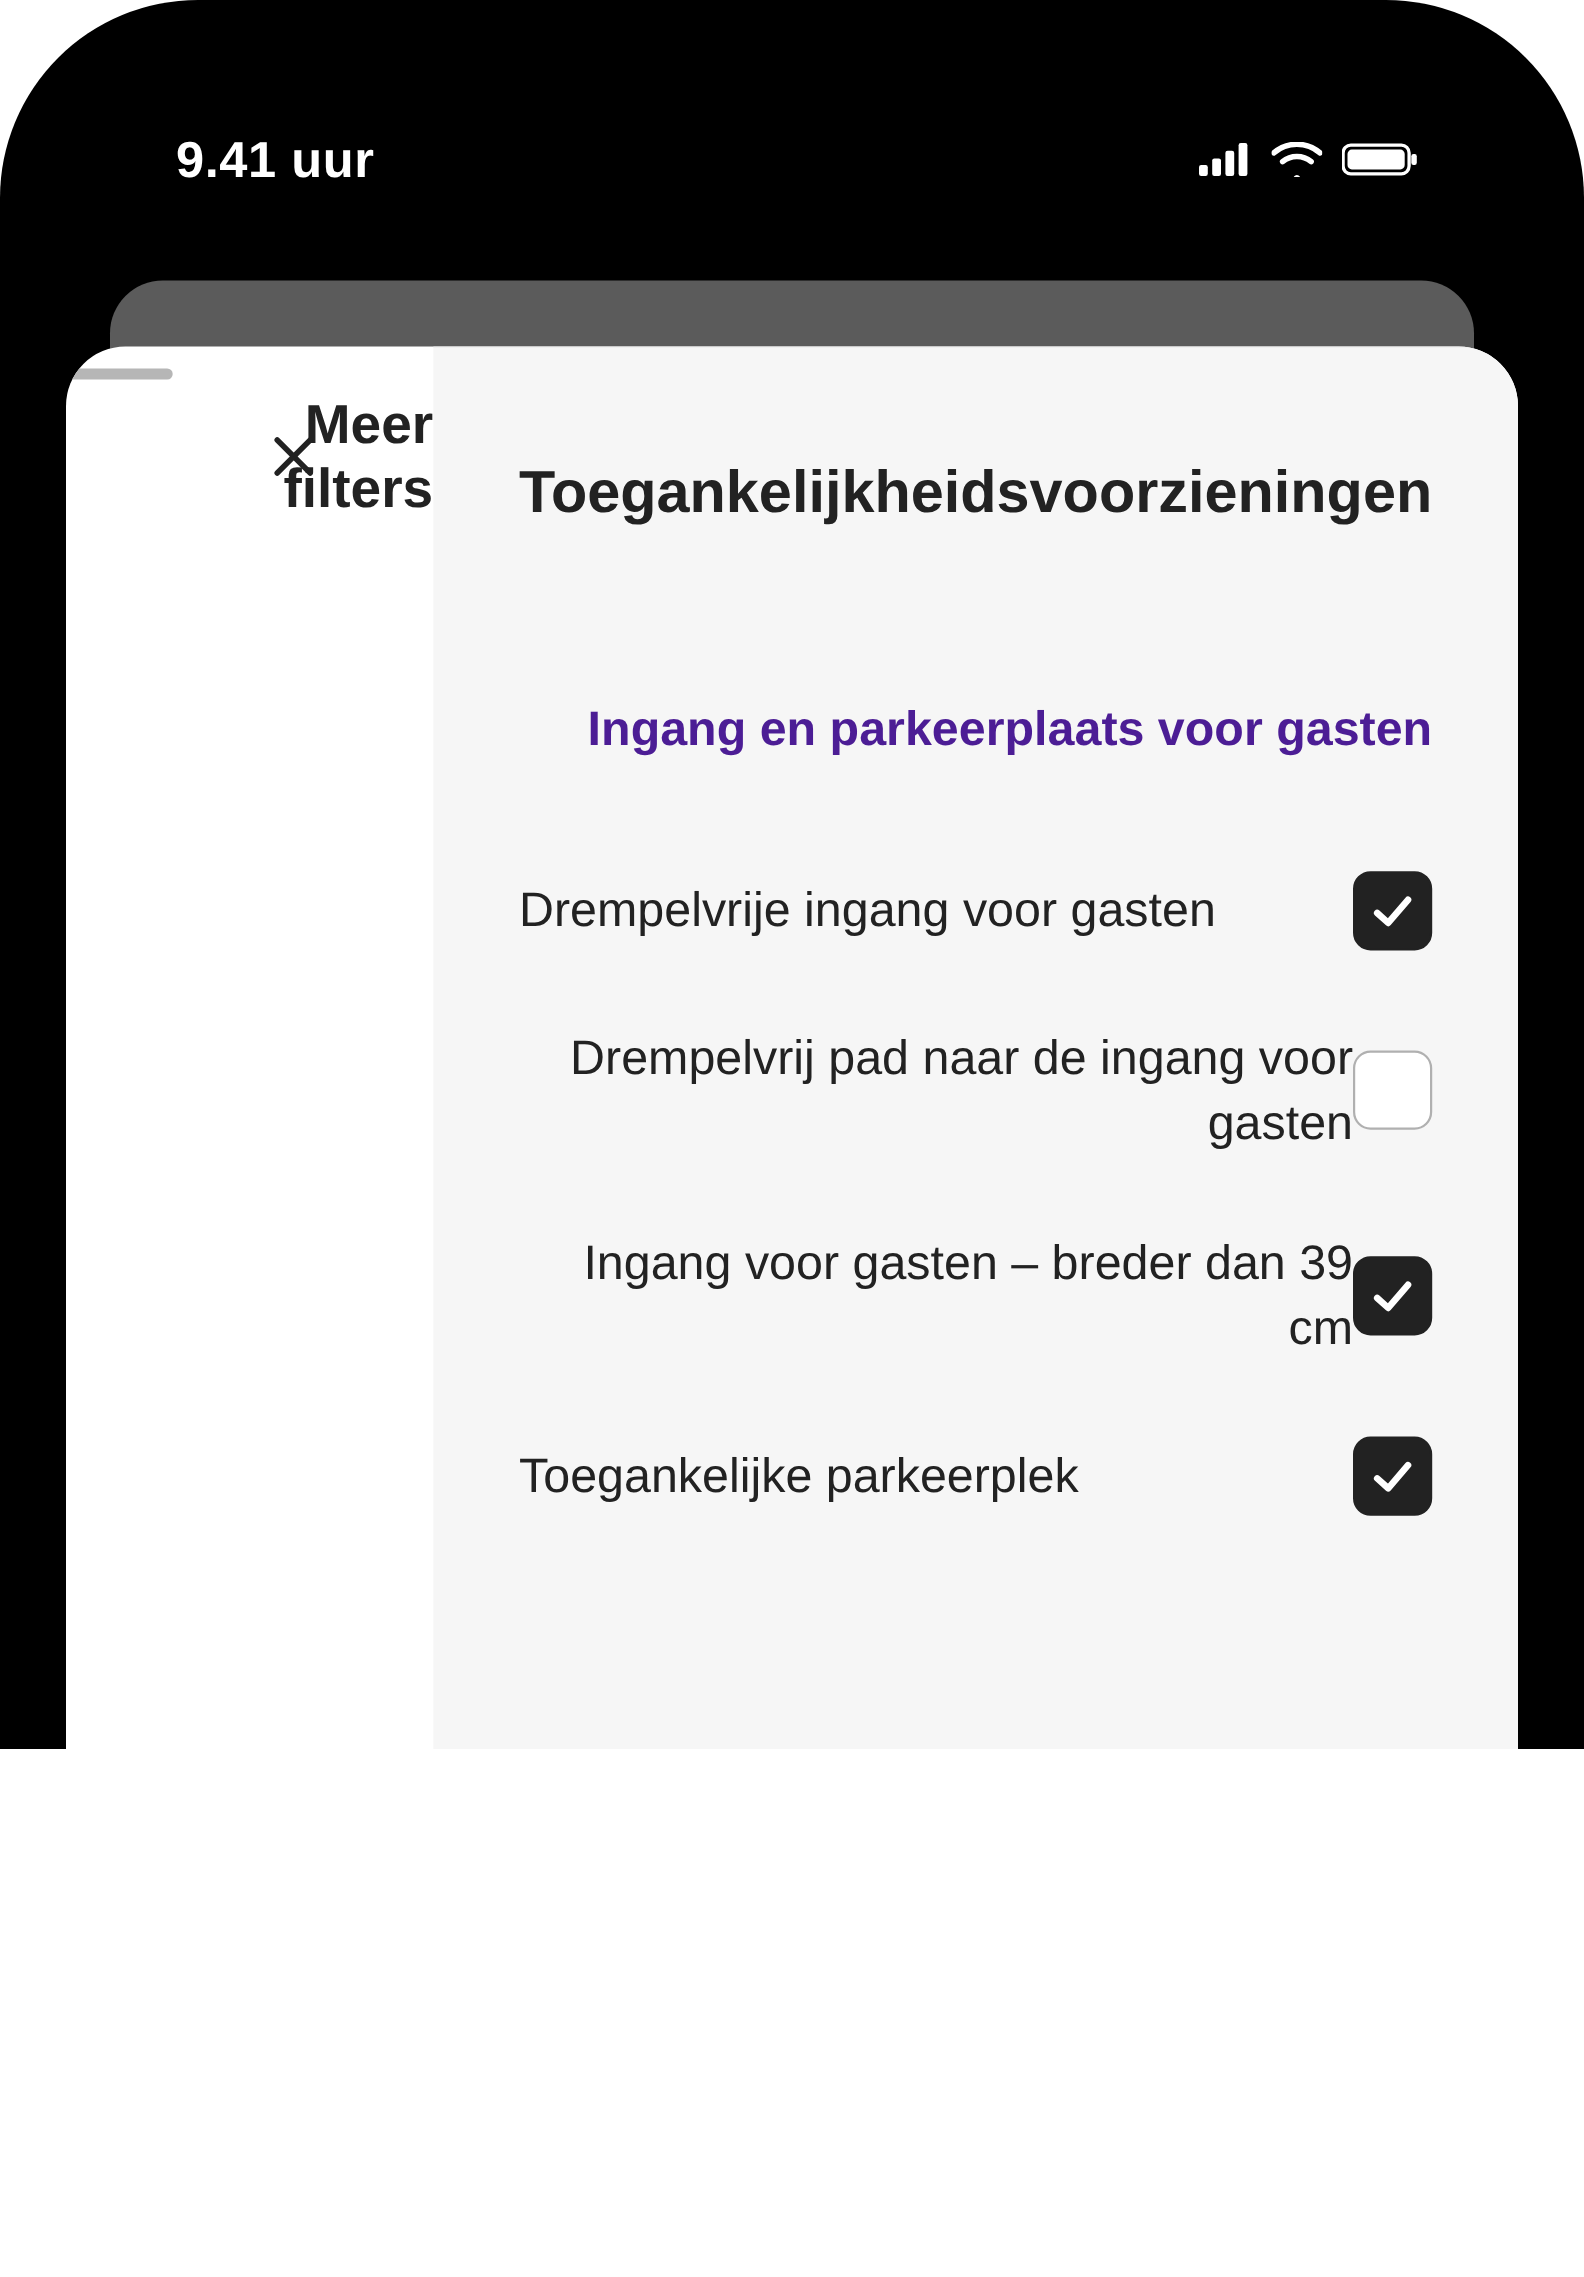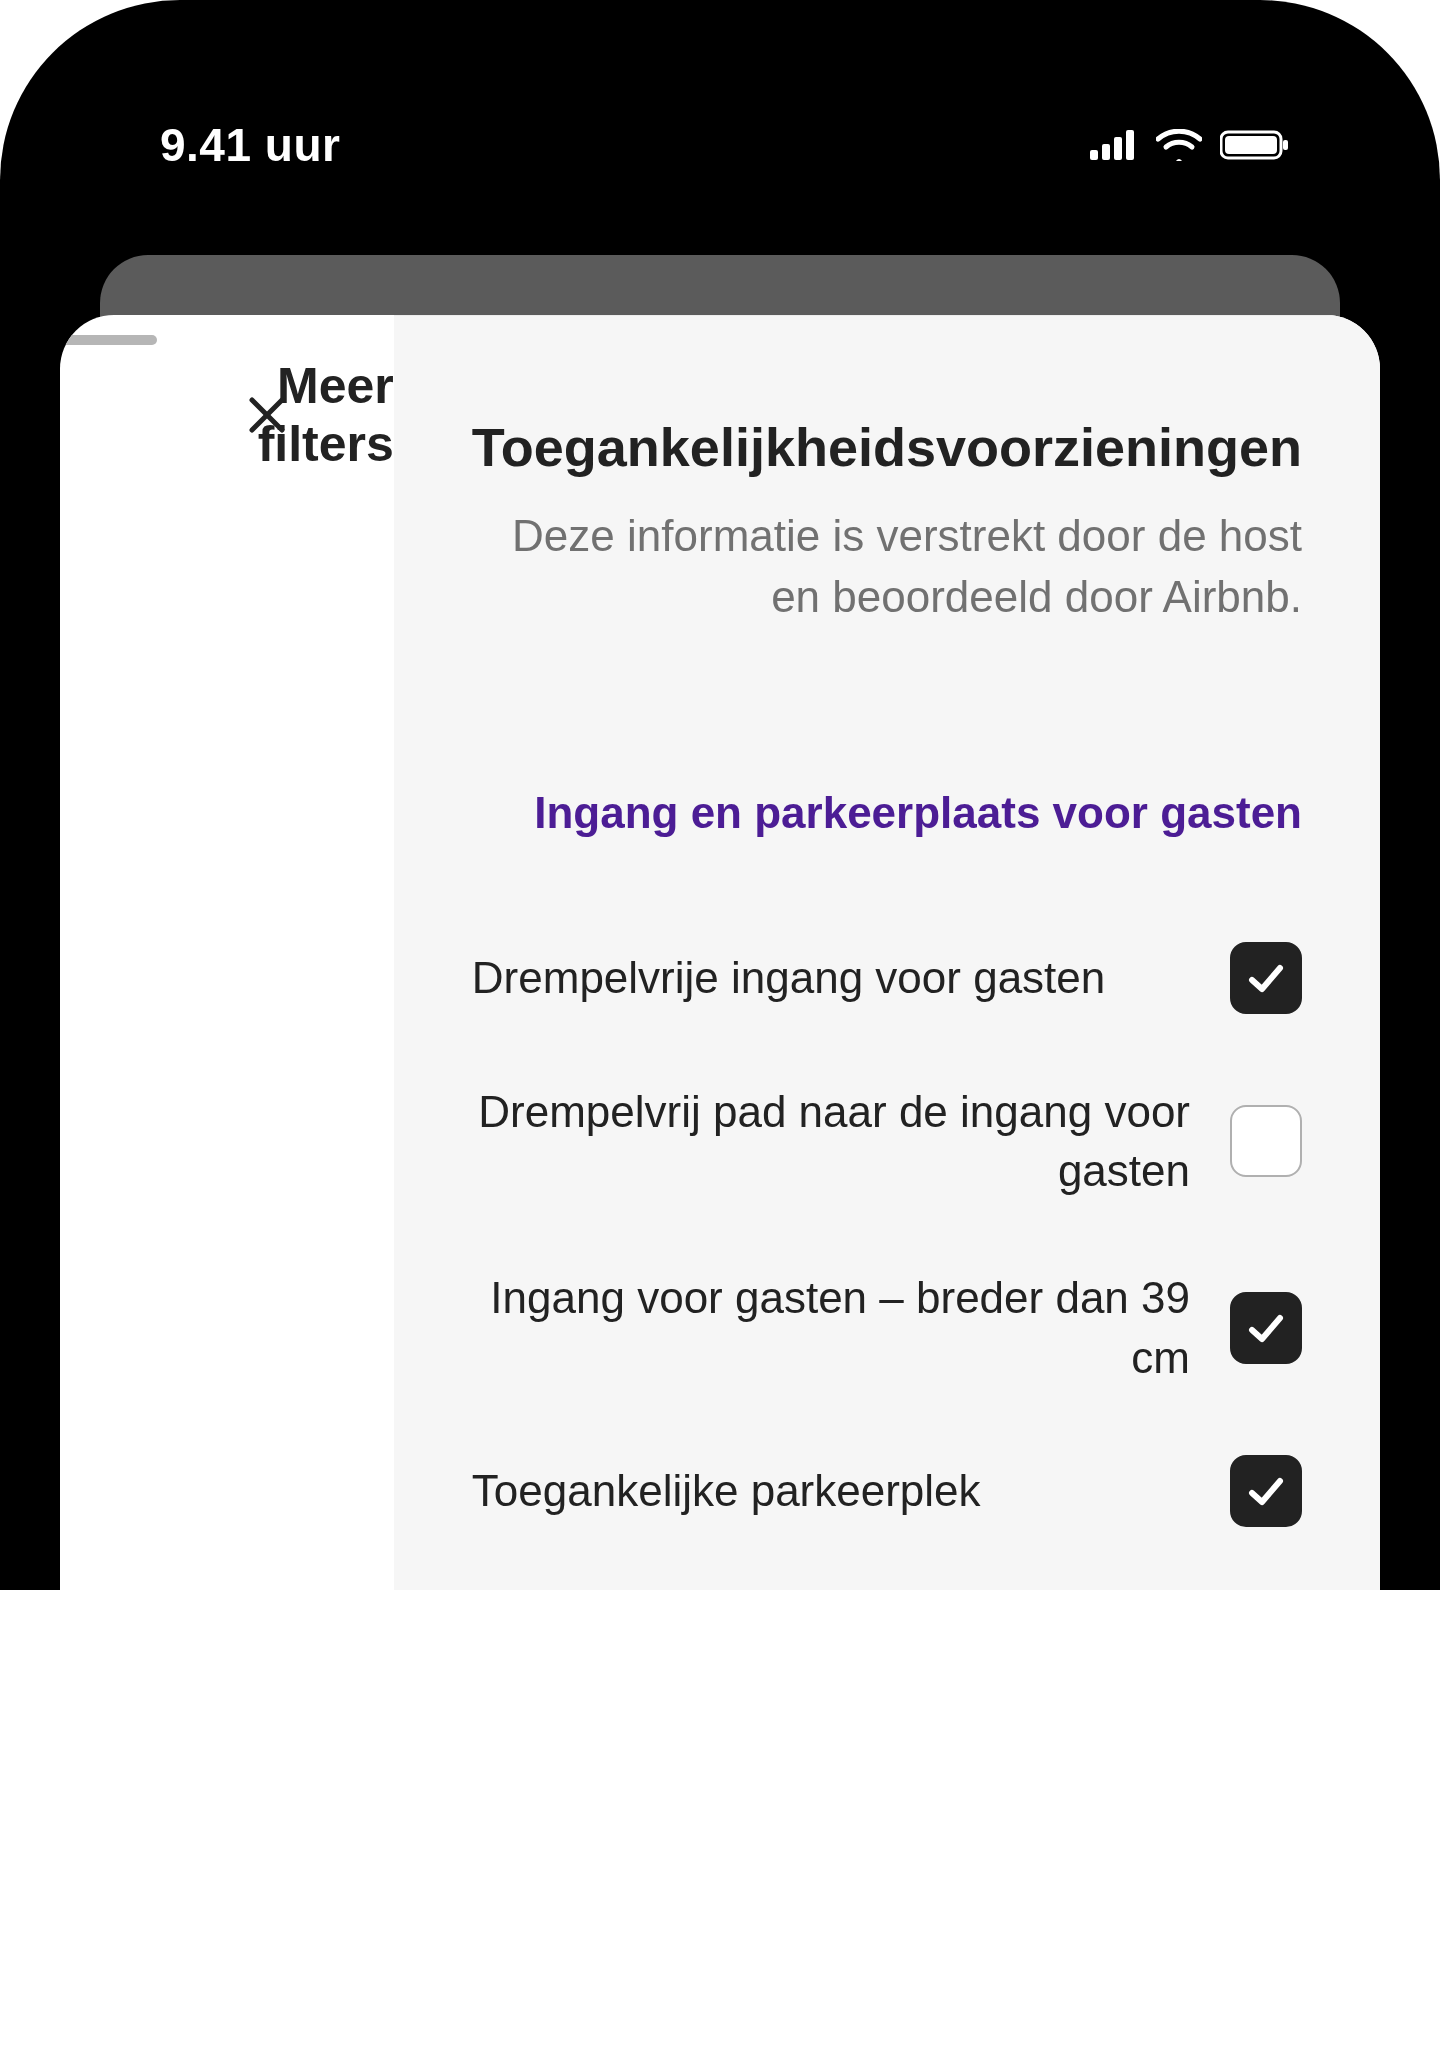--- a/index.html
+++ b/index.html
@@ -146,21 +146,20 @@
     font-weight: 700;
     color: #4c1d95;
     margin-top: 160px;
     margin-bottom: 70px;
   }
 
   .option-row {
     display: flex;
     align-items: center;
     justify-content: space-between;
-    gap: 40px;
     padding: 34px 0;
     cursor: pointer;
   }
   .option-label {
     font-size: 44px;
     font-weight: 400;
     color: #222;
     line-height: 1.35;
     max-width: 760px;
   }
@@ -233,21 +232,20 @@
                 <line x1="5" y1="5" x2="35" y2="35" stroke="#222" stroke-width="5" stroke-linecap="round"></line>
                 <line x1="35" y1="5" x2="5" y2="35" stroke="#222" stroke-width="5" stroke-linecap="round"></line>
               </svg>
             </span>
           </button>
           <div class="sheet-title">Meer filters</div>
         </div>
 
         <div class="sheet-body">
           <h1 class="section-title">Toegankelijkheidsvoorzieningen</h1>
-          <p class="section-sub">Deze informatie is verstrekt door de host en beoordeeld door Airbnb.</p>
 
           <h2 class="group-title">Ingang en parkeerplaats voor gasten</h2>
 
           <div>
 
             <div class="option-row">
               <div class="option-label">Drempelvrije ingang voor gasten</div>
               <div class="checkbox checked">
                 <span>
                   <svg width="44" height="44" viewBox="0 0 44 44">

